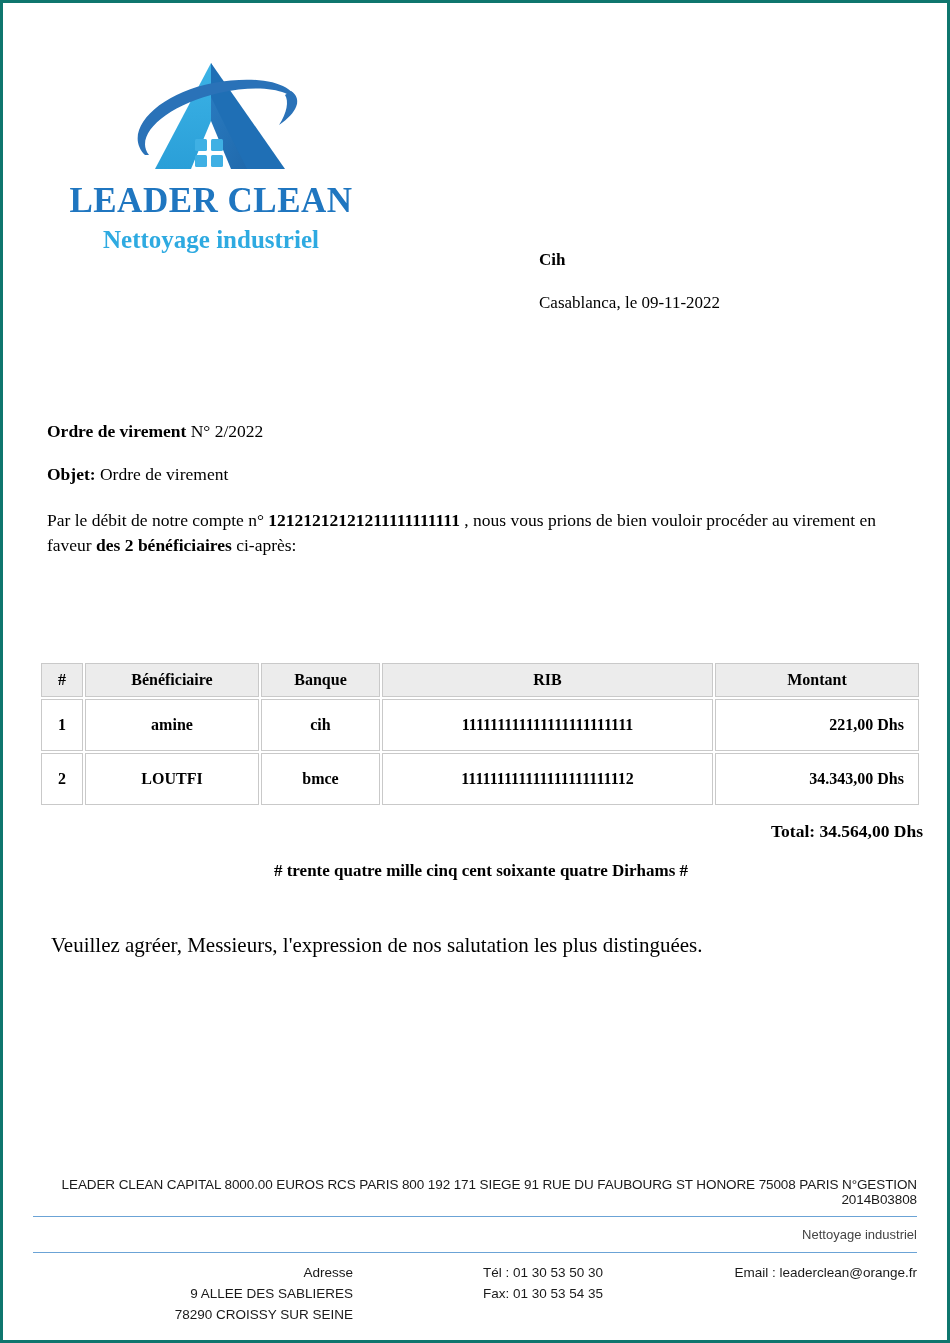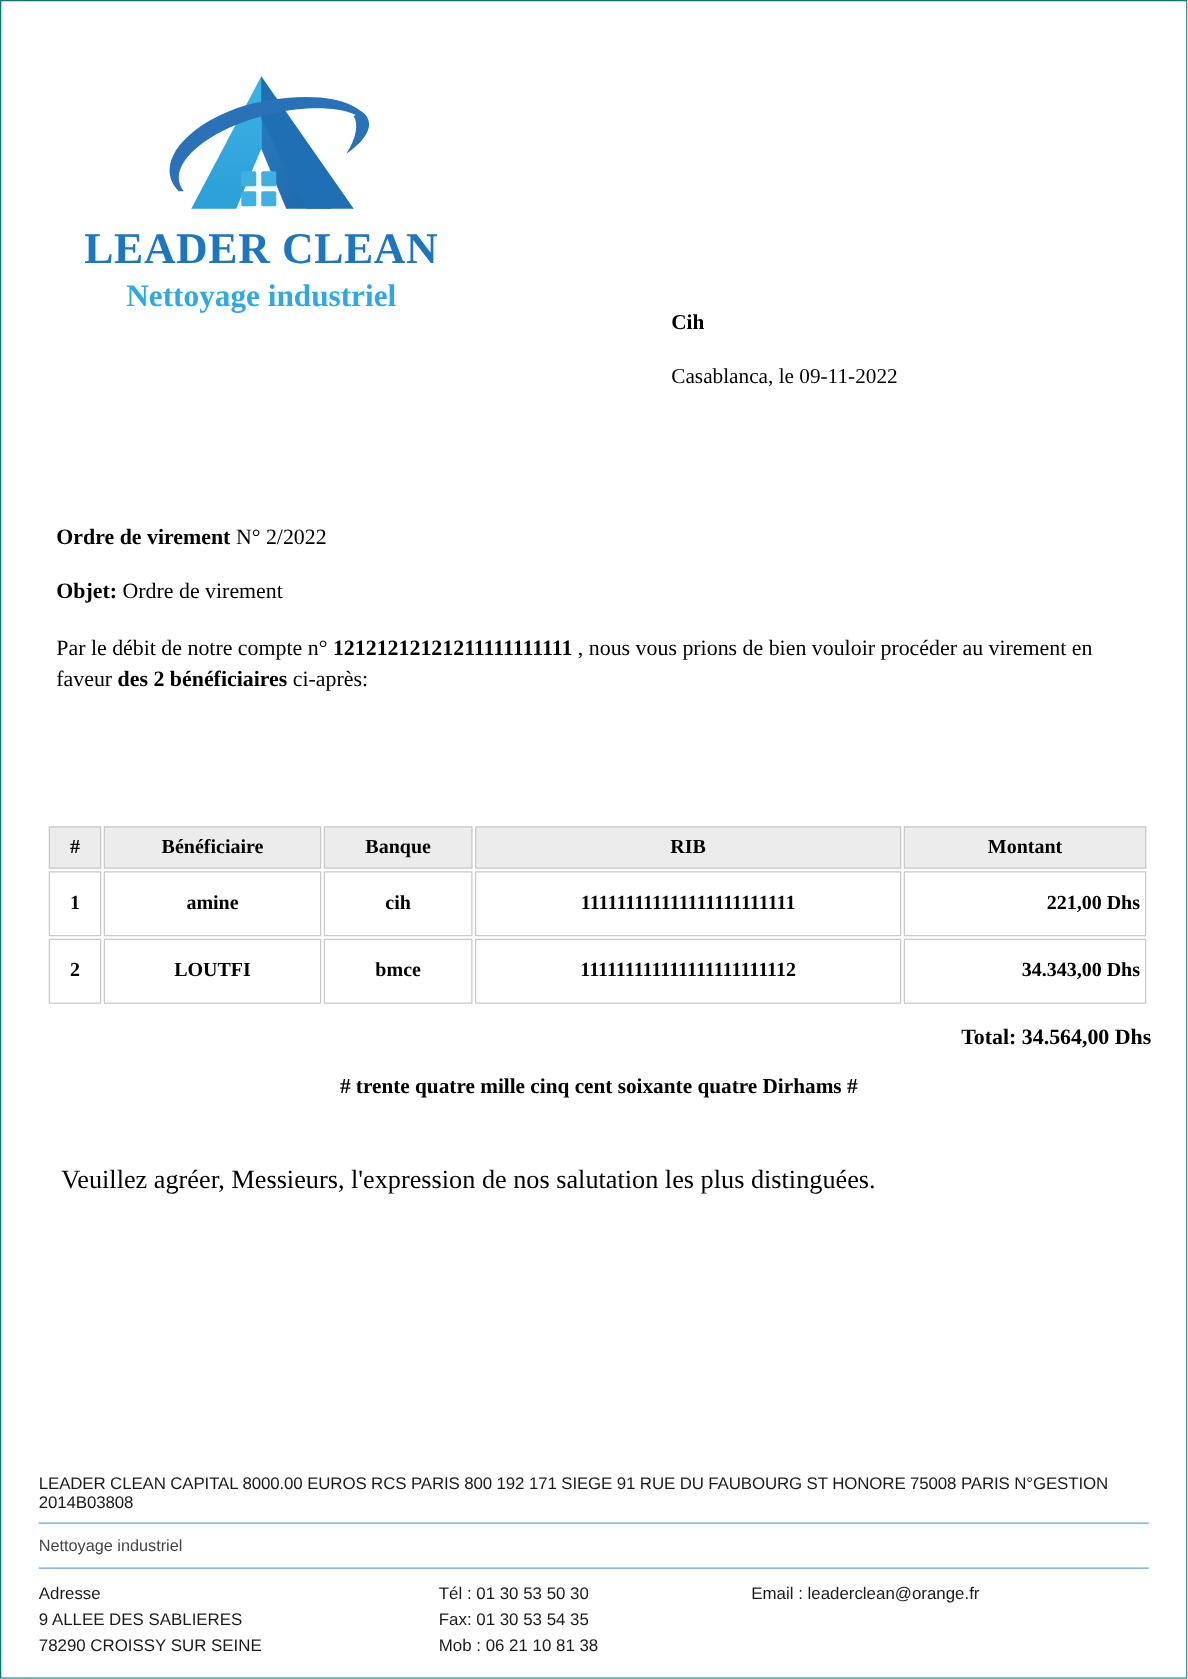--- a/index.html
+++ b/index.html
@@ -10,21 +10,21 @@
   body {
     font-family: "Liberation Serif", serif;
     color: #000000;
   }
   .page {
     position: relative;
     width: 950px;
     height: 1343px;
     background: #ffffff;
     box-sizing: border-box;
-    border: 1px solid #0f766e;
+    border: 3px solid #0f766e;
     overflow: hidden;
   }
 
   
   .logo-block {
     position: absolute;
     left: 48px;
     top: 48px;
     width: 320px;
   }
@@ -111,21 +111,21 @@
   table.benef td {
     background: #ffffff;
     border: 1px solid #c9c9c9;
     text-align: center;
     padding: 16px 6px;
     font-weight: bold;
     font-size: 16px;
   }
   table.benef td.amount {
     text-align: right;
-    padding-right: 4px;
+    padding-right: 14px;
   }
   .col-num   { width: 28px; }
   .col-benef { width: 160px; }
   .col-banque{ width: 105px; }
   .col-rib   { width: auto; }
   .col-mont  { width: 182px; }
 
   
   .totals {
     position: absolute;
@@ -165,20 +165,21 @@
   }
 
   
   .footer {
     position: absolute;
     left: 0;
     right: 0;
     bottom: 0;
     padding: 0 30px 14px 30px;
     font-family: "Liberation Sans", sans-serif;
+    text-align: right;
   }
   .footer-legal {
     font-size: 13.5px;
     color: #1a1a1a;
     letter-spacing: -0.1px;
     padding-bottom: 9px;
   }
   .footer-rule {
     height: 1px;
     background: #6ba3d6;
@@ -307,21 +308,20 @@
     <div class="footer-rule"></div>
     <div class="footer-cols">
       <div class="footer-col-addr">
         <div>Adresse</div>
         <div>9 ALLEE DES SABLIERES</div>
         <div>78290 CROISSY SUR SEINE</div>
       </div>
       <div class="footer-col-tel">
         <div>Tél : 01 30 53 50 30</div>
         <div>Fax: 01 30 53 54 35</div>
-        <div>Mob : 06 21 10 81 38</div>
       </div>
       <div class="footer-col-mail">
         <div>Email : leaderclean@orange.fr</div>
       </div>
     </div>
   </div>
 
 </div>
 
 </body></html>

